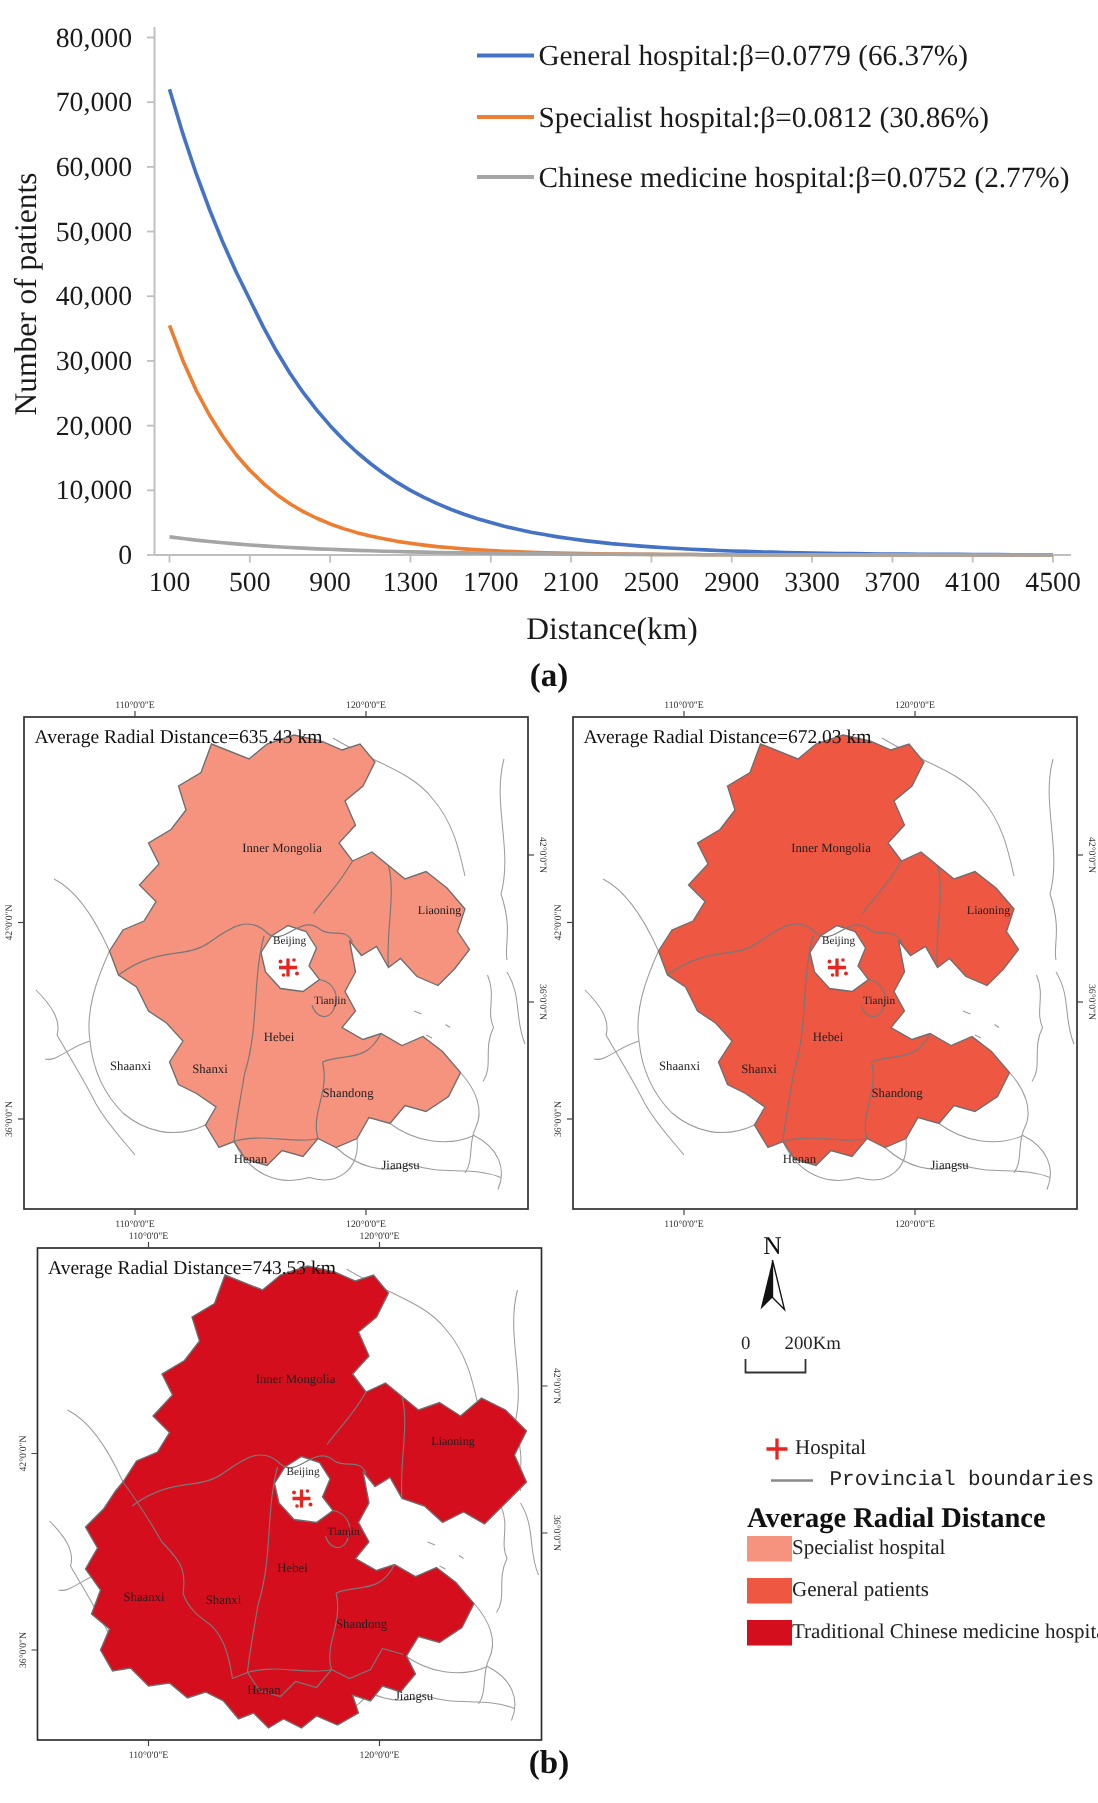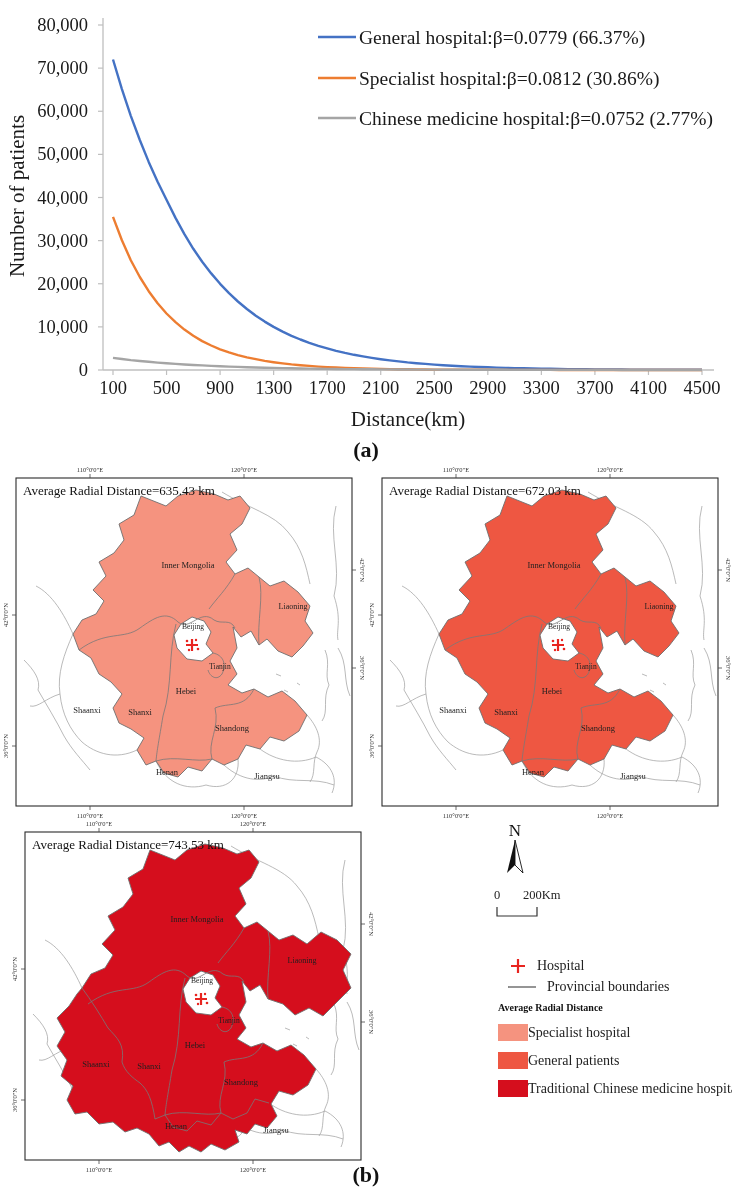--- a/index.html
+++ b/index.html
@@ -15,24 +15,24 @@
   .legend-panel{position:absolute;left:460px;top:355px;width:272px;height:330px;}
   .north-block{position:absolute;left:0;top:4px;width:110px;text-align:center;}
   .north-n{font-size:17px;color:#111;line-height:18px;}
   .scale-block{position:absolute;left:30px;top:70px;width:120px;}
   .scale-labels{position:relative;height:16px;font-size:12.5px;color:#222;}
   .scale-zero{position:absolute;left:4px;top:0;}
   .scale-max{position:absolute;left:33px;top:0;}
   .legend-row{position:absolute;display:flex;align-items:center;}
   .legend-row .lbl{font-size:14px;color:#222;white-space:nowrap;}
   .hospital-row{left:50px;top:140px;}
-  .hospital-row .lbl{margin-left:11px;}
-  .bound-row{left:48px;top:161px;}
+  .hospital-row .lbl{margin-left:4px;}
+  .bound-row{left:54px;top:161px;font-family:Liberation Mono, monospace;}
   .bound-row .lbl{margin-left:11px;}
-  .ard-title{position:absolute;left:38px;top:184px;font-size:10px;font-weight:bold;color:#111;}
+  .ard-title{position:absolute;left:38px;top:184px;font-size:19px;font-weight:bold;color:#111;}
   .swatch-rows{position:absolute;left:38px;top:206px;}
   .swatch-row{display:flex;align-items:center;height:17px;margin-bottom:11px;}
   .swatch{width:30px;height:17px;flex:0 0 30px;}
   .swatch-row .lbl{font-size:14px;color:#222;white-space:nowrap;}
 </style>
 </head>
 <body>
 
 <div class="page">
 

